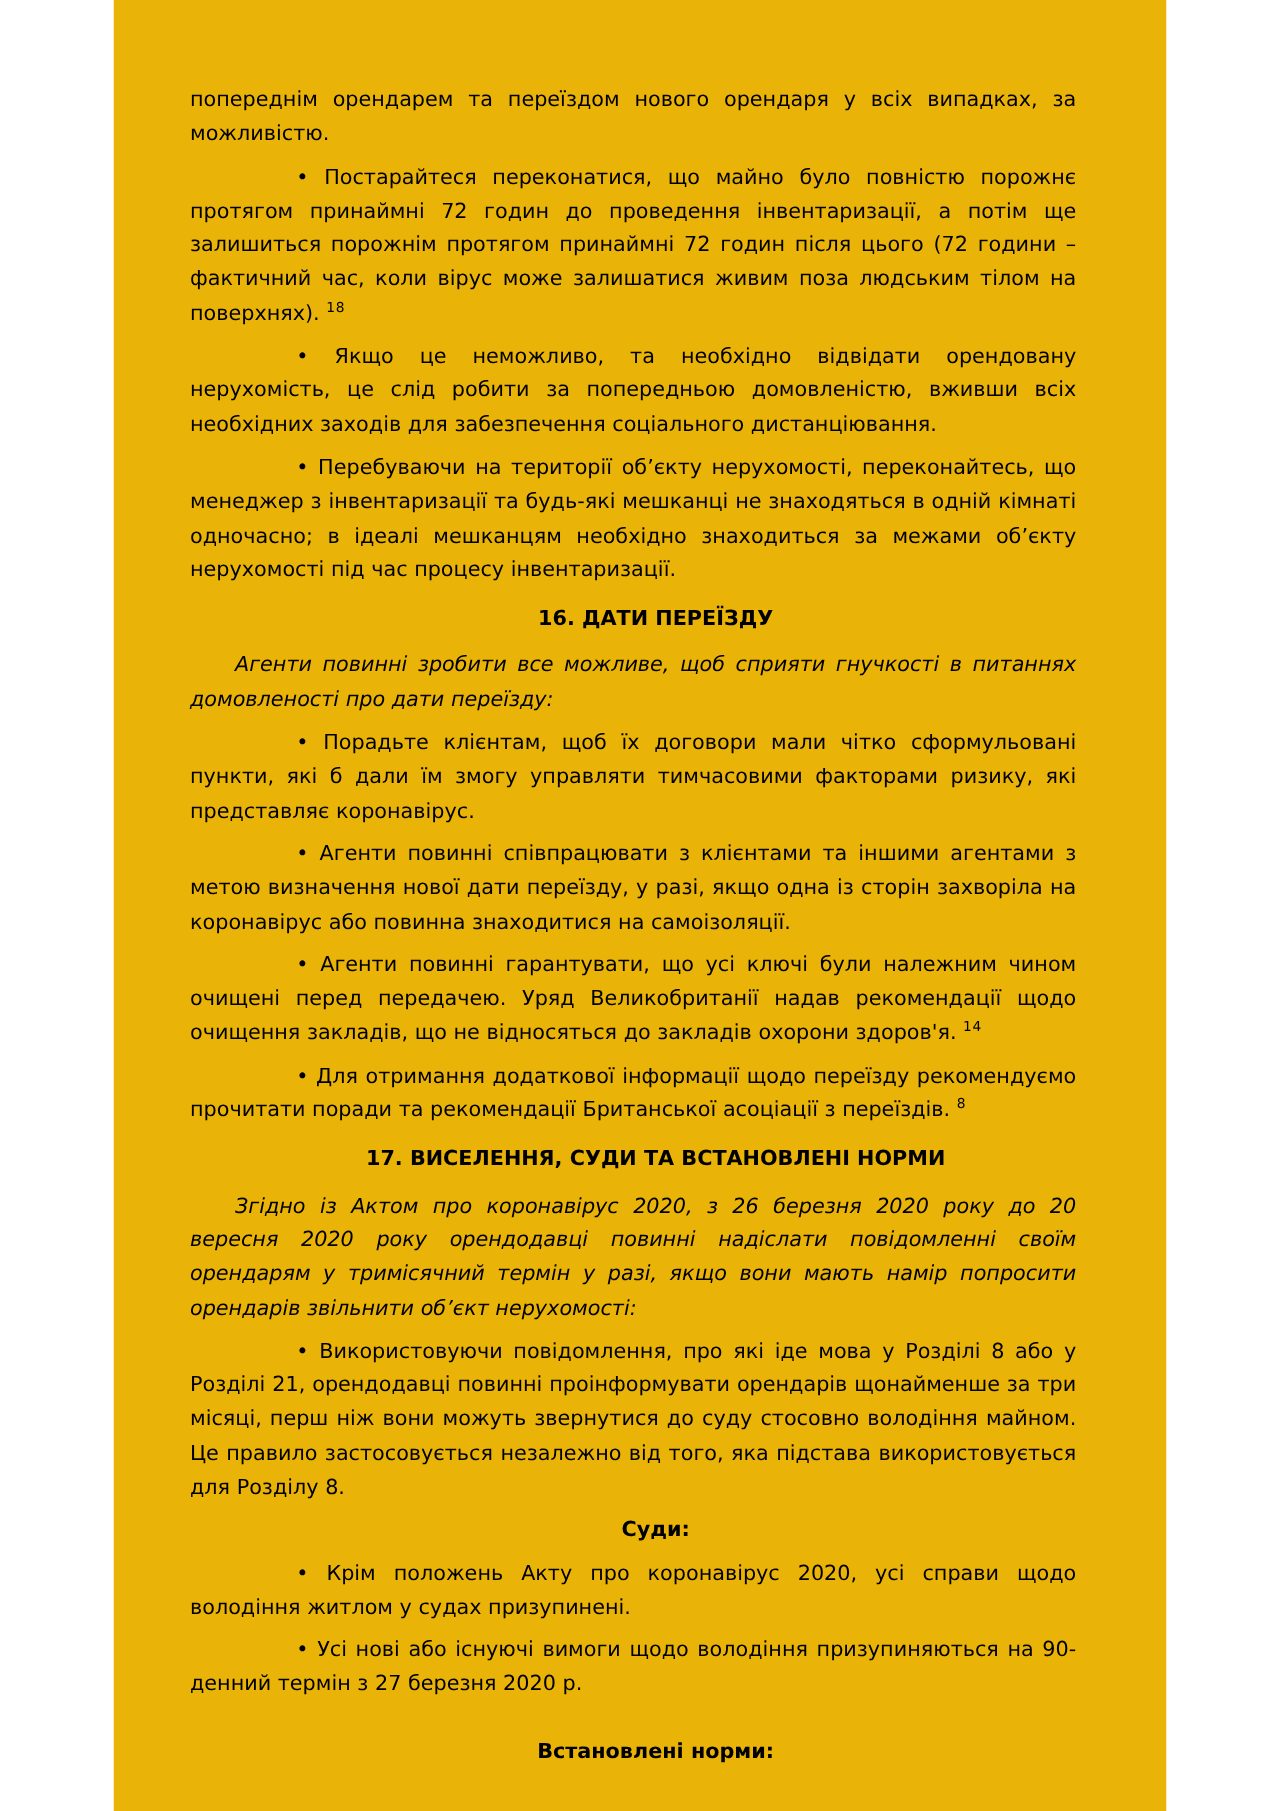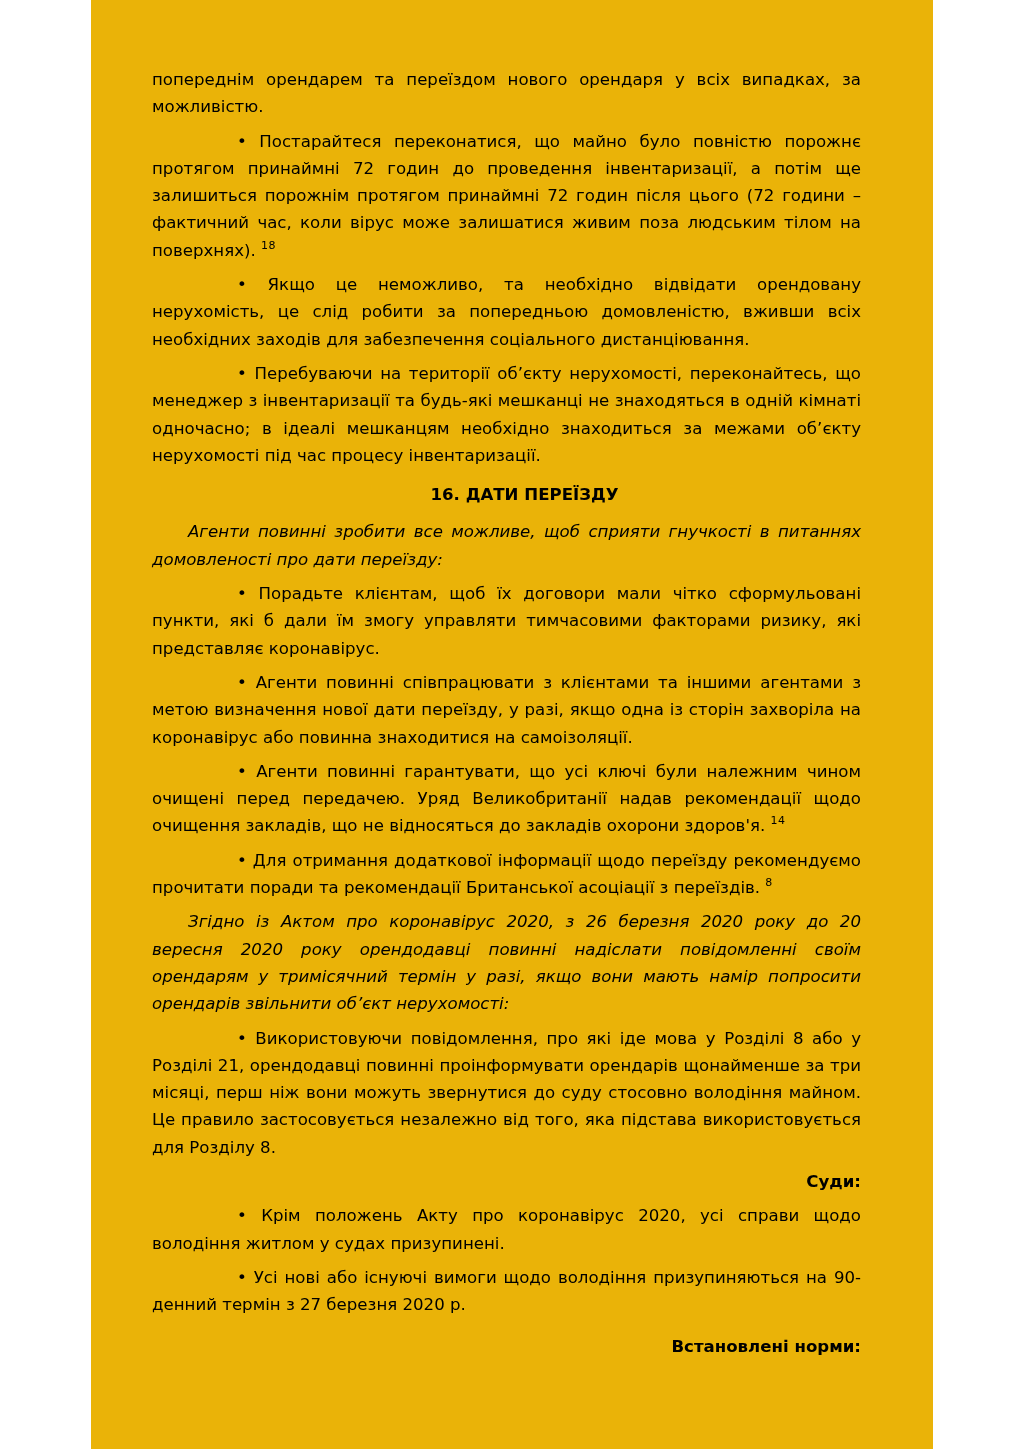--- a/index.html
+++ b/index.html
@@ -38,24 +38,24 @@
   }
   .content p.heading {
     font-weight: 700;
     text-indent: 36px;
     text-align: center;
     margin: 12px 0 10px 0;
   }
   .content p.label {
     font-weight: 700;
     text-indent: 36px;
-    text-align: right;
+    text-align: center;
   }
   .content p.spaced {
-    margin-top: 15px;
+    margin-top: 26px;
   }
   .content sup {
     font-size: 11px;
     line-height: 0;
     vertical-align: super;
     letter-spacing: 0.5px;
   }
 </style>
 </head>
 <body>
@@ -65,20 +65,21 @@
       <p class="continuation">попереднім орендарем та переїздом нового орендаря у всіх випадках, за можливістю.</p>
       <p class="bullet"><span>•</span> Постарайтеся переконатися, що майно було повністю порожнє протягом принаймні 72 годин до проведення інвентаризації, а потім ще залишиться порожнім протягом принаймні 72 годин після цього (72 години – фактичний час, коли вірус може залишатися живим поза людським тілом на поверхнях). <sup>18</sup></p>
       <p class="bullet"><span>•</span> Якщо це неможливо, та необхідно відвідати орендовану нерухомість, це слід робити за попередньою домовленістю, вживши всіх необхідних заходів для забезпечення соціального дистанціювання.</p>
       <p class="bullet"><span>•</span> Перебуваючи на території об’єкту нерухомості, переконайтесь, що менеджер з інвентаризації та будь-які мешканці не знаходяться в одній кімнаті одночасно; в ідеалі мешканцям необхідно знаходиться за межами об’єкту нерухомості під час процесу інвентаризації.</p>
       <p class="heading">16. ДАТИ ПЕРЕЇЗДУ</p>
       <p class="paragraph">Агенти повинні зробити все можливе, щоб сприяти гнучкості в питаннях домовленості про дати переїзду:</p>
       <p class="bullet"><span>•</span> Порадьте клієнтам, щоб їх договори мали чітко сформульовані пункти, які б дали їм змогу управляти тимчасовими факторами ризику, які представляє коронавірус.</p>
       <p class="bullet"><span>•</span> Агенти повинні співпрацювати з клієнтами та іншими агентами з метою визначення нової дати переїзду, у разі, якщо одна із сторін захворіла на коронавірус або повинна знаходитися на самоізоляції.</p>
       <p class="bullet"><span>•</span> Агенти повинні гарантувати, що усі ключі були належним чином очищені перед передачею. Уряд Великобританії надав рекомендації щодо очищення закладів, що не відносяться до закладів охорони здоров'я. <sup>14</sup></p>
       <p class="bullet"><span>•</span> Для отримання додаткової інформації щодо переїзду рекомендуємо прочитати поради та рекомендації Британської асоціації з переїздів. <sup>8</sup></p>
+      <p class="heading">17. ВИСЕЛЕННЯ, СУДИ ТА ВСТАНОВЛЕНІ НОРМИ</p>
       <p class="paragraph">Згідно із Актом про коронавірус 2020, з 26 березня 2020 року до 20 вересня 2020 року орендодавці повинні надіслати повідомленні своїм орендарям у тримісячний термін у разі, якщо вони мають намір попросити орендарів звільнити об’єкт нерухомості:</p>
       <p class="bullet"><span>•</span> Використовуючи повідомлення, про які іде мова у Розділі 8 або у Розділі 21, орендодавці повинні проінформувати орендарів щонайменше за три місяці, перш ніж вони можуть звернутися до суду стосовно володіння майном. Це правило застосовується незалежно від того, яка підстава використовується для Розділу 8.</p>
       <p class="label">Суди:</p>
       <p class="bullet"><span>•</span> Крім положень Акту про коронавірус 2020, усі справи щодо володіння житлом у судах призупинені.</p>
       <p class="bullet"><span>•</span> Усі нові або існуючі вимоги щодо володіння призупиняються на 90-денний термін з 27 березня 2020 р.</p>
       <p class="label spaced">Встановлені норми:</p>
     </div>
 </main>
 
 </body></html>

